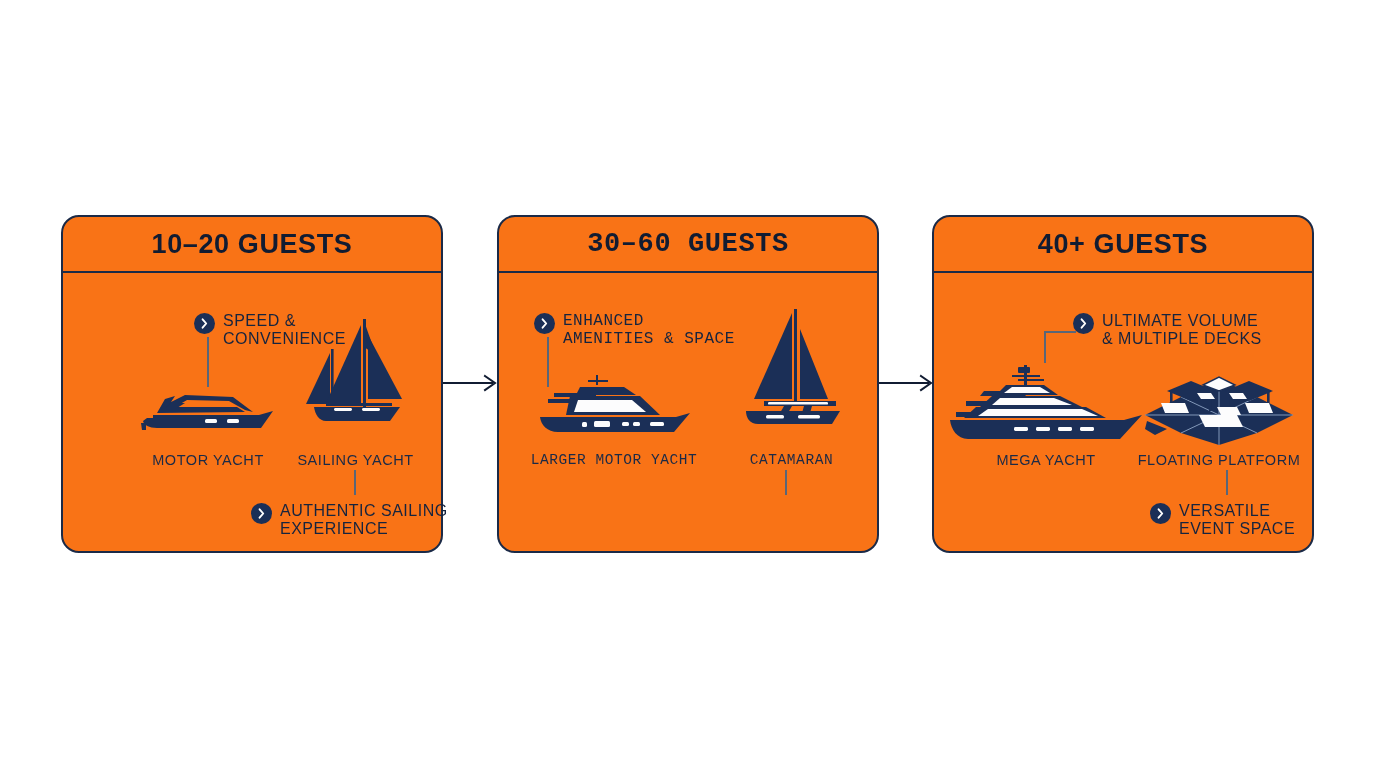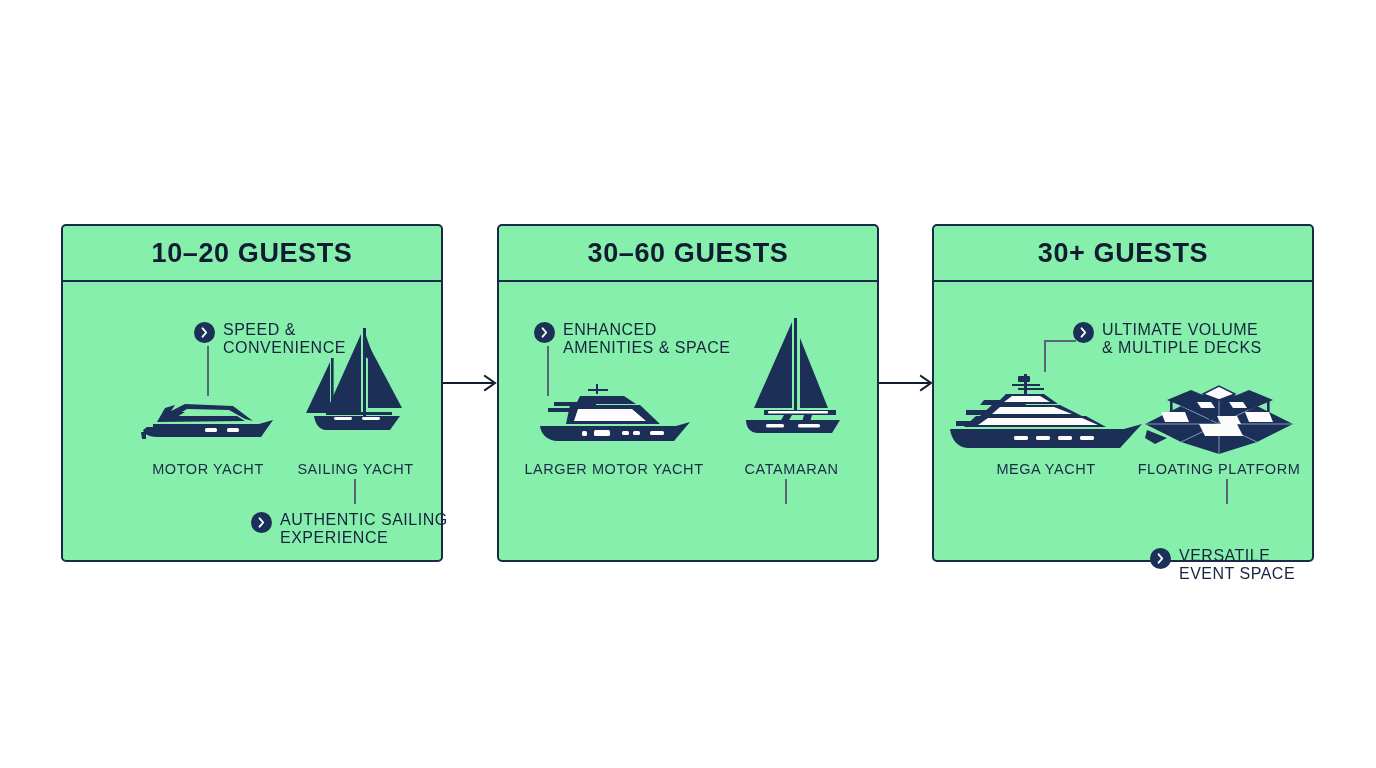--- a/index.html
+++ b/index.html
@@ -19,30 +19,30 @@
   .stage {
     position: absolute;
     left: 0; top: 0;
     width: 1376px;
     height: 768px;
   }
 
   
   .panel {
     position: absolute;
-    top: 224px;
+    top: 215px;
     width: 382px;
     height: 338px;
     border: 2px solid #1b2a47;
-    border-radius: 5px;
-    background: #86efac;
+    border-radius: 18px;
+    background: #f97316;
     box-sizing: border-box;
   }
   #panel-0 { left: 61px; }
-  #panel-1 { left: 497px; }
+  #panel-1 { left: 497px; font-family: Liberation Mono, monospace; }
   #panel-2 { left: 932px; }
 
   .panel-header {
     position: absolute;
     left: 0; top: 0;
     width: 100%;
     height: 56px;
     border-bottom: 2px solid #1b2a47;
     box-sizing: border-box;
     display: flex;
@@ -309,21 +309,21 @@
 
   <div class="connector" id="connector-1">
     <svg width="56" height="18" viewBox="0 0 56 18">
       <line x1="0" y1="9" x2="50" y2="9" stroke="#111c32" stroke-width="2"></line>
       <path d="M42 2 L52 9 L42 16" fill="none" stroke="#111c32" stroke-width="2" stroke-linecap="square"></path>
     </svg>
   </div>
 
   <div class="panel" id="panel-2">
     <div class="panel-header">
-      <div class="panel-title">30+ GUESTS</div>
+      <div class="panel-title">40+ GUESTS</div>
     </div>
     <div class="panel-body">
 
       <div class="leader leader-h" style="left:110px; top:58px; width:32px;"></div>
       <div class="leader leader-v" style="left:110px; top:58px; height:32px;"></div>
       <div class="callout" style="left:139px; top:39px;">
         <div class="badge">
           <svg width="21" height="21" viewBox="0 0 21 21">
               <path d="M8.6 6.3 L12.2 10.5 L8.6 14.7" fill="none" stroke="#ffffff" stroke-width="1.9" stroke-linecap="round" stroke-linejoin="round"></path>
             </svg>
@@ -402,21 +402,21 @@
               <rect x="88" y="62" width="14" height="4" rx="1.4"></rect>
               <rect x="110" y="62" width="14" height="4" rx="1.4"></rect>
               <rect x="132" y="62" width="14" height="4" rx="1.4"></rect>
             </g>
           </svg>
         </div>
         <div class="vessel-label" style="top:179px;">MEGA YACHT</div>
       </div>
 
       <div class="leader leader-v" style="left:292px; top:197px; height:25px;"></div>
-      <div class="callout" style="left:216px; top:229px;margin-top:36px;">
+      <div class="callout" style="left:216px; top:229px;">
         <div class="badge">
           <svg width="21" height="21" viewBox="0 0 21 21">
               <path d="M8.6 6.3 L12.2 10.5 L8.6 14.7" fill="none" stroke="#ffffff" stroke-width="1.9" stroke-linecap="round" stroke-linejoin="round"></path>
             </svg>
         </div>
         <div class="callout-text">
           <span>VERSATILE</span>
           <span>EVENT SPACE</span>
         </div>
       </div>

